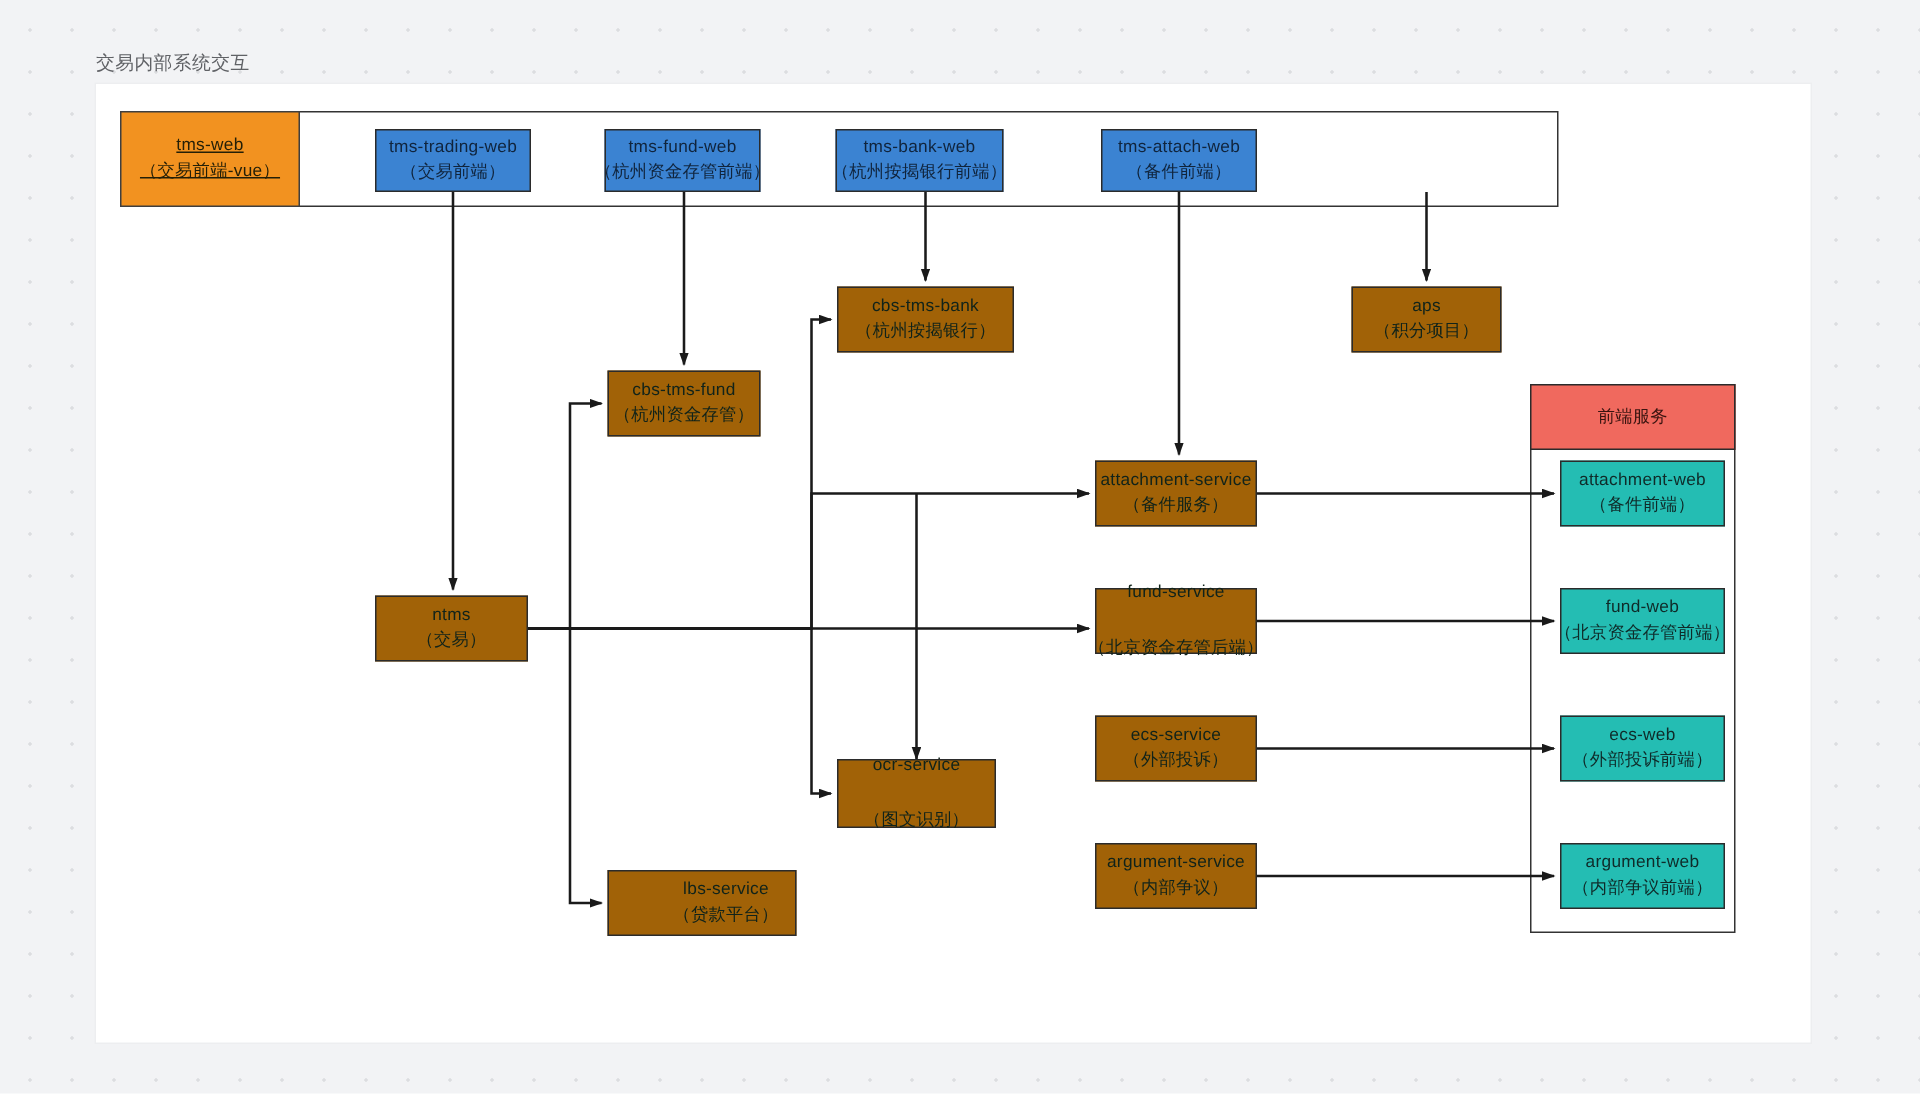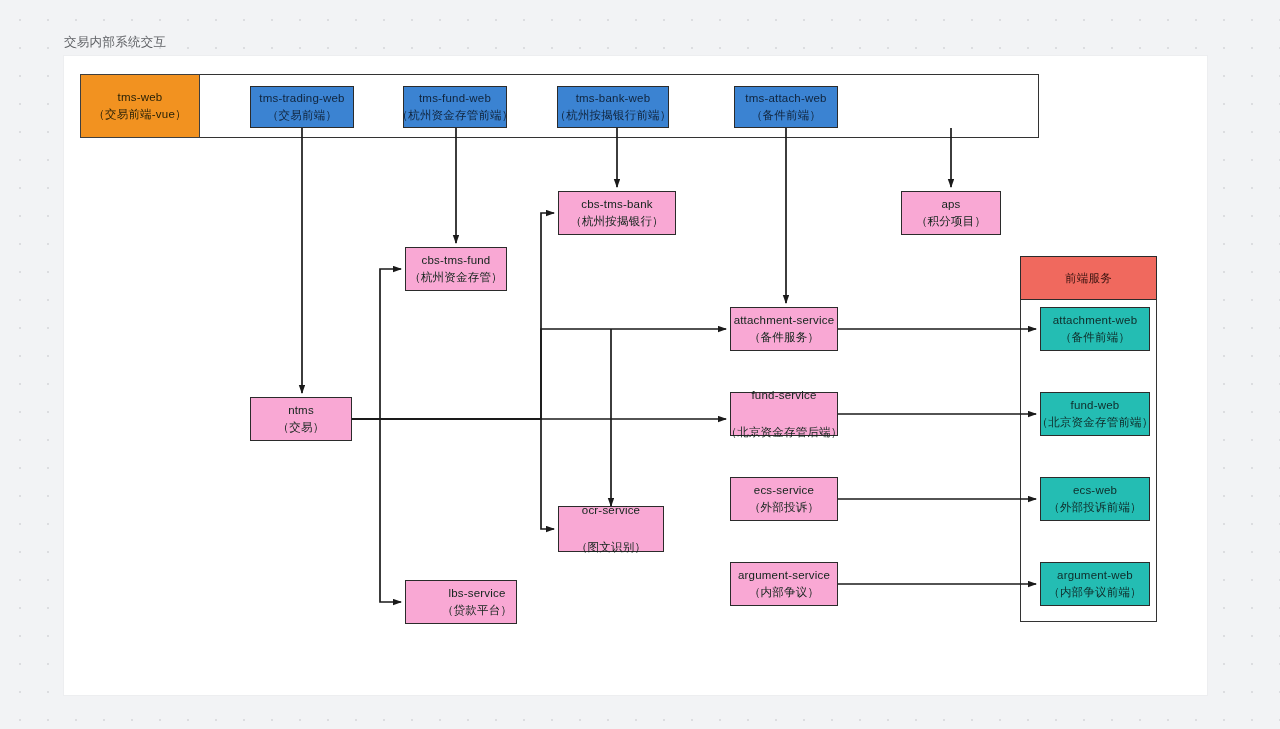--- a/index.html
+++ b/index.html
@@ -31,21 +31,21 @@
     border:1.4px solid #333333;
     font-size:11.5px;line-height:1.45;
     text-align:center;letter-spacing:.2px;
     color:#17202a;
   }
   .node .l1{white-space:nowrap;}
   .node .l2{white-space:nowrap;}
 
   .n-orange{background:#F29220;border-color:#3f3f3f;color:#231f07;}
   .n-blue{background:#3B83D2;border-color:#2b2b2b;color:#10243c;}
-  .n-green{background:#f9a8d4;border-color:#2b2b2b;color:#10231a;}
+  .n-green{background:#a16207;border-color:#2b2b2b;color:#10231a;}
   .n-teal{background:#24BDB3;border-color:#2b2b2b;color:#0f2b29;}
   .n-red{background:#F0695E;border-color:#2b2b2b;color:#3a1410;}
 
   .group-box{
     position:absolute;box-sizing:border-box;
     border:1.4px solid #333333;background:transparent;
   }
 </style>
 </head>
 <body>
@@ -95,21 +95,21 @@
         <path d="M774,358 L972,358"></path>
         <path d="M774,443 L972,443"></path>
         <path d="M774,528 L972,528"></path>
       </g>
     </svg>
 
     <div class="node n-red" style="left:956px;top:200px;width:137px;height:44px;">
       <span class="l1">前端服务</span>
     </div>
 
-    <div class="node n-orange" style="left:16px;top:18px;width:120px;height:64px;">
+    <div class="node n-orange" style="left:16px;top:18px;width:120px;height:64px;text-decoration:underline;">
       <span class="l1">tms-web</span>
       <span class="l2">（交易前端-vue）</span>
     </div>
 
     <div class="node n-blue" style="left:186px;top:30px;width:104px;height:42px;">
       <span class="l1">tms-trading-web</span>
       <span class="l2">（交易前端）</span>
     </div>
 
     <div class="node n-blue" style="left:339px;top:30px;width:104px;height:42px;">
@@ -166,21 +166,21 @@
     <div class="node n-green" style="left:666px;top:506px;width:108px;height:44px;">
       <span class="l1">argument-service</span>
       <span class="l2">（内部争议）</span>
     </div>
 
     <div class="node n-green" style="left:494px;top:450px;width:106px;height:46px;gap:20px;">
       <span class="l1">ocr-service</span>
       <span class="l2">（图文识别）</span>
     </div>
 
-    <div class="node n-green" style="left:341px;top:524px;width:112px;height:44px;padding-left:32px;">
+    <div class="node n-green" style="left:341px;top:524px;width:126px;height:44px;padding-left:32px;">
       <span class="l1">lbs-service</span>
       <span class="l2">（贷款平台）</span>
     </div>
 
     <div class="node n-teal" style="left:976px;top:251px;width:110px;height:44px;">
       <span class="l1">attachment-web</span>
       <span class="l2">（备件前端）</span>
     </div>
 
     <div class="node n-teal" style="left:976px;top:336px;width:110px;height:44px;">

